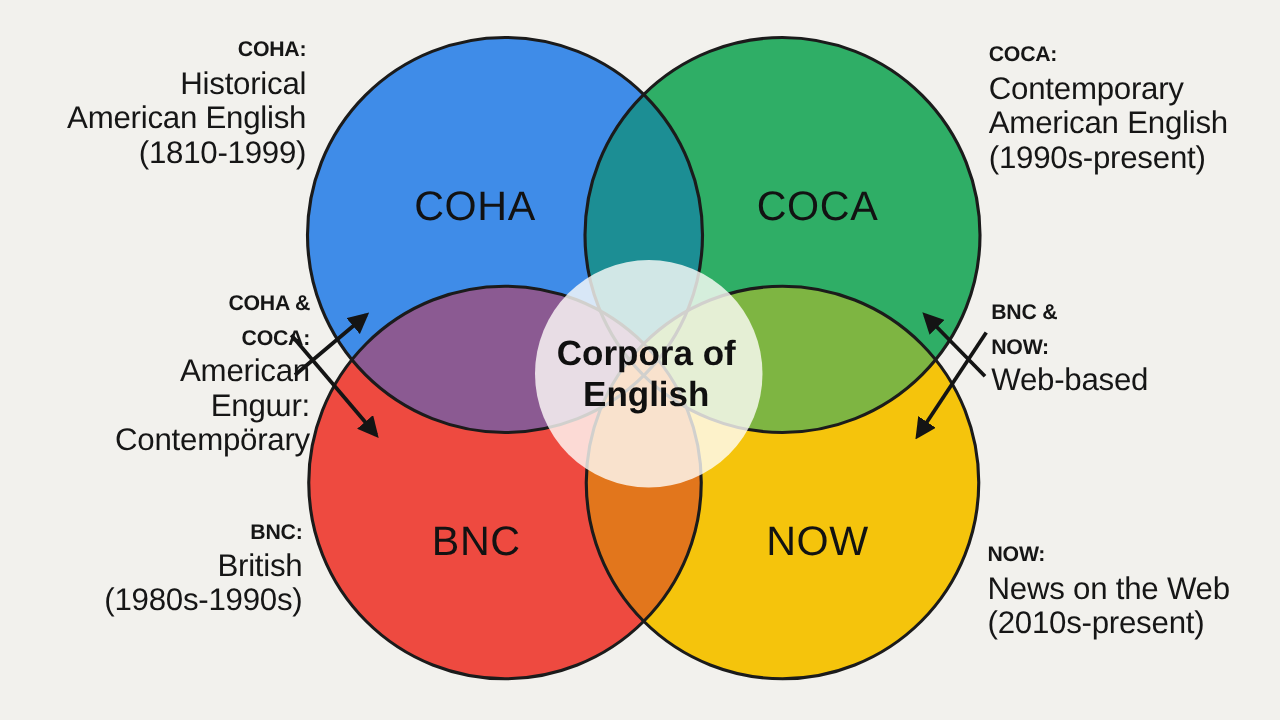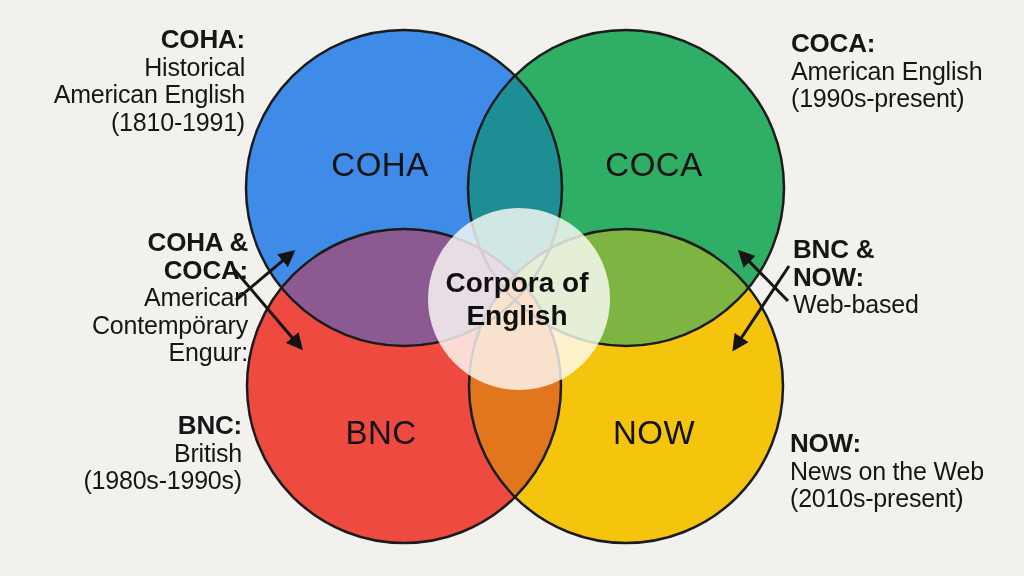--- a/index.html
+++ b/index.html
@@ -8,21 +8,21 @@
     background:#f2f1ed;
     font-family:"Liberation Sans",sans-serif;
     color:#141414;
   }
   svg.venn{position:absolute;left:0;top:0;}
   .lbl{
     position:absolute;
     font-size:25px;line-height:27.5px;letter-spacing:-0.2px;
     color:#161616;white-space:nowrap;
   }
-  .lbl .h{font-weight:700;font-size:26px;}
+  .lbl .h{font-weight:700;font-size:17px;}
   .r{text-align:right;}
   .circle-name{
     position:absolute;transform:translate(-50%,-50%);
     font-weight:400;font-size:33px;color:#121212;letter-spacing:.5px;
     white-space:nowrap;
   }
   .center-title{
     position:absolute;left:517px;top:299px;transform:translate(-50%,-50%);
     text-align:center;font-weight:700;font-size:28px;line-height:33px;
     color:#101010;white-space:nowrap;
@@ -91,35 +91,36 @@
 
   <div class="center-title">
     <div>Corpora of</div>
     <div>English</div>
   </div>
 
   <div class="lbl r" style="right:779px;top:26px;">
     <div class="h">COHA:</div>
     <div>Historical</div>
     <div>American English</div>
-    <div>(1810-1991)</div>
+    <div>(1810-1999)</div>
   </div>
 
   <div class="lbl" style="left:791px;top:30px;">
     <div class="h">COCA:</div>
+    <div>Contemporary</div>
     <div>American English</div>
     <div>(1990s-present)</div>
   </div>
 
   <div class="lbl r" style="right:776px;top:229px;">
     <div class="h">COHA &amp;</div>
     <div class="h">COCA:</div>
     <div>American</div>
+    <div>Engɯr:</div>
     <div>Contempörary</div>
-    <div>Engɯr:</div>
   </div>
 
   <div class="lbl" style="left:793px;top:236px;">
     <div class="h">BNC &amp;</div>
     <div class="h">NOW:</div>
     <div>Web-based</div>
   </div>
 
   <div class="lbl r" style="right:782px;top:412px;">
     <div class="h">BNC:</div>

